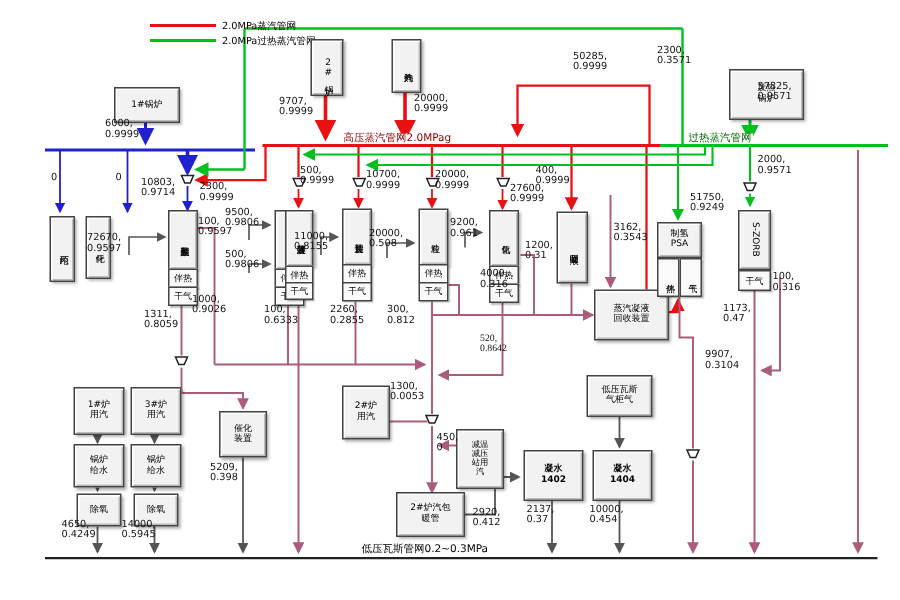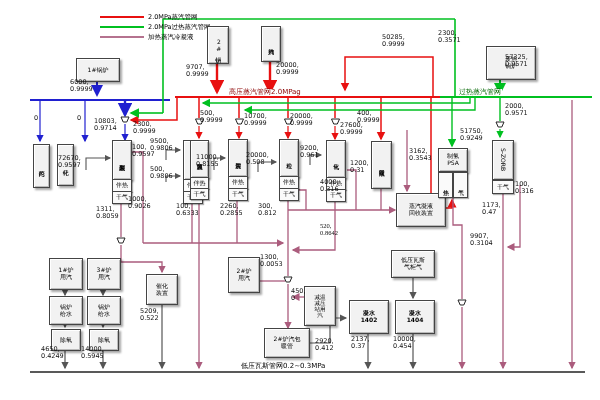--- a/index.html
+++ b/index.html
@@ -159,24 +159,20 @@
 
   <div id="legend">
     <div class="lg-row">
       <span class="lg-sw sw-red"></span>
       <span>2.0MPa蒸汽管网</span>
     </div>
     <div class="lg-row">
       <span class="lg-sw sw-green"></span>
       <span>2.0MPa过热蒸汽管网</span>
     </div>
-    <div class="lg-row">
-      <span class="lg-sw sw-pink"></span>
-      <span>加热蒸汽冷凝液</span>
-    </div>
   </div>
 
   <div class="pipelabel lab-red" style="left:228px;top:89px;">高压蒸汽管网2.0MPag</div>
   <div class="pipelabel lab-green" style="left:458px;top:89px;">过热蒸汽管网</div>
   <div class="pipelabel lab-black" style="left:240px;top:363px;">低压瓦斯管网0.2~0.3MPa</div>
 
   <div class="ubox" style="left:76px;top:58px;width:42px;height:22px;">1#锅炉</div>
   <div class="ubox vert" style="left:207px;top:26px;width:20px;height:36px;">2#锅炉</div>
   <div class="ubox vert" style="left:261px;top:26px;width:18px;height:34px;">外购汽</div>
   <div class="ubox" style="left:486px;top:46px;width:48px;height:32px;">废热
@@ -328,15 +324,15 @@
 0.412</div>
   <div class="num" style="left:351px;top:336px;">2137,
 0.37</div>
   <div class="num" style="left:393px;top:336px;">10000,
 0.454</div>
   <div class="num" style="left:41px;top:346px;">4650,
 0.4249</div>
   <div class="num" style="left:81px;top:346px;">14000,
 0.5945</div>
   <div class="num" style="left:140px;top:308px;">5209,
-0.522</div>
+0.398</div>
 
 </div>
 
 </body></html>

